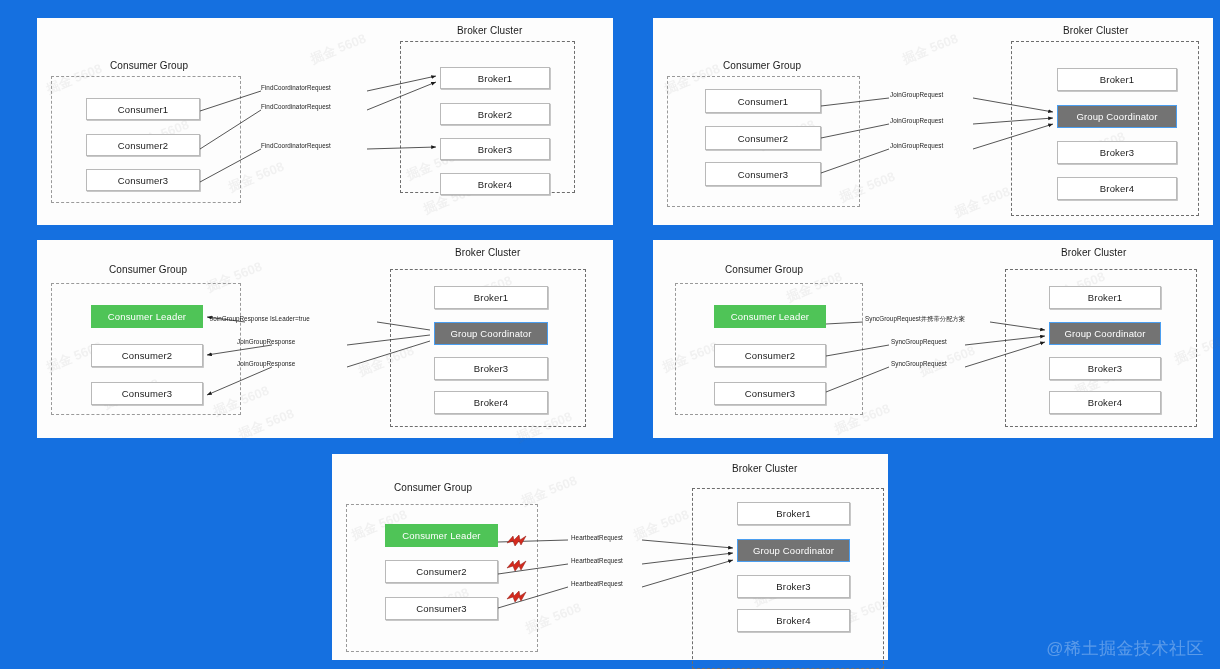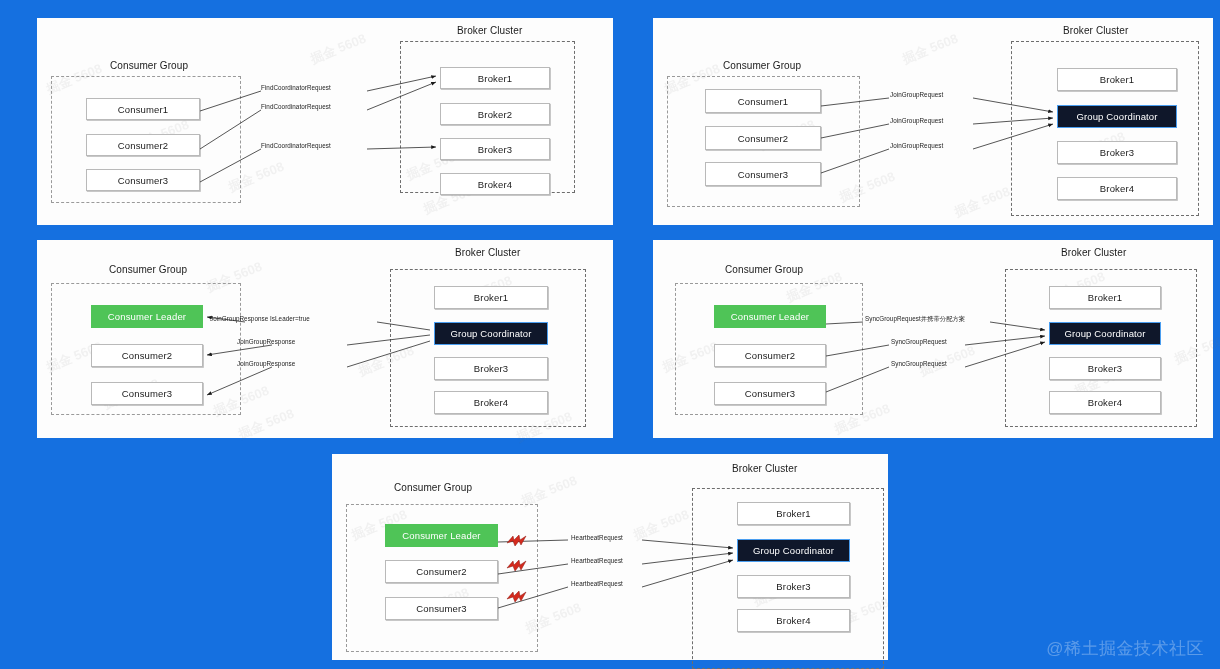--- a/index.html
+++ b/index.html
@@ -51,21 +51,21 @@
     justify-content: center;
     font-size: 9.5px;
     color: #1a1a1a;
     white-space: nowrap;
     background: #ffffff;
     border: 1px solid #b9b9b9;
     box-shadow: 0.8px 0.8px 0 rgba(120,120,120,.5);
     letter-spacing: .15px;
   }
   .node.blue {
-    background: #0f172a;
+    background: #737373;
     border-color: #4a9ef0;
     color: #ffffff;
     box-shadow: none;
     text-align: center;
   }
   .node.green {
     background: #4fc457;
     border-color: #4fc457;
     color: #ffffff;
     box-shadow: none;

